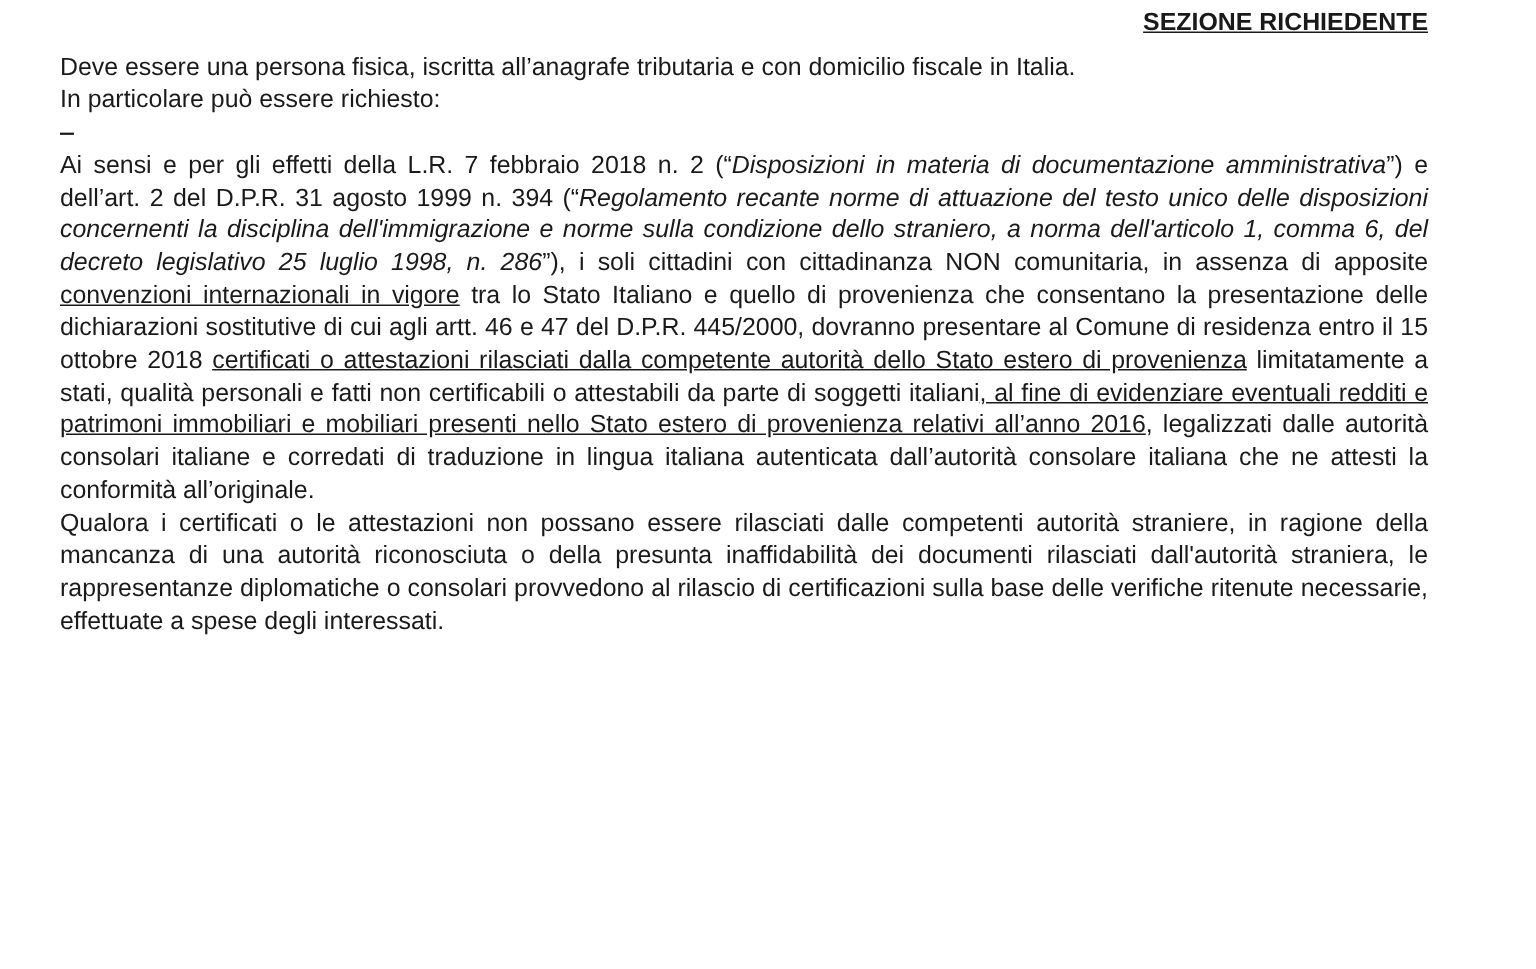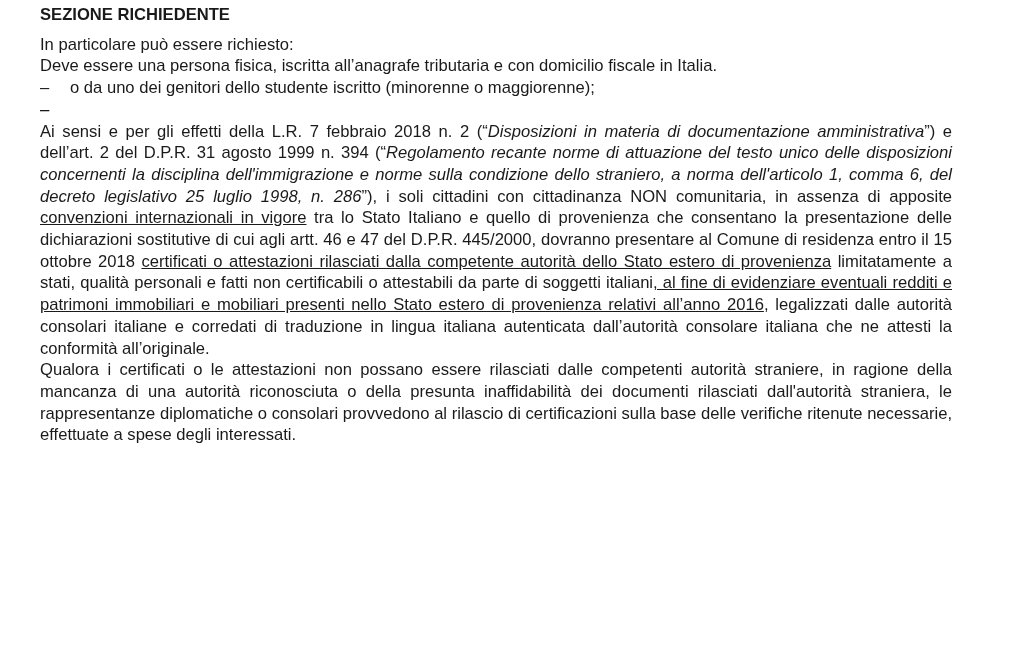--- a/index.html
+++ b/index.html
@@ -1,42 +1,41 @@
 <!DOCTYPE html>
 <html><head>
 <meta charset="utf-8">
 <style>
   html, body { margin:0; padding:0; background:#ffffff; }
   body { width:1024px; height:646px; overflow:hidden; position:relative;
          font-family:"Liberation Sans", sans-serif; color:#1a1a1a; }
   .page { position:absolute; left:40px; top:4px; width:912px; font-size:16.6px; line-height:21.7px; }
-  .title { font-weight:bold; margin:0 0 8px 0; font-size:16.6px; }
+  .title { font-weight:bold; text-decoration:underline; margin:0 0 8px 0; font-size:16.6px;text-align:right; }
   p { margin:0; }
   .just { text-align:justify; }
   .list { list-style:none; margin:0; padding:0; }
   .list li { position:relative; padding-left:30px; }
   .list li .dash { position:absolute; left:0; }
   .gap { height:21.7px; }
   u { text-decoration:underline; }
   i { }
   b { font-weight:normal; }
 </style>
 </head>
 <body>
 
 <div class="page">
   <h1 class="title">SEZIONE RICHIEDENTE</h1>
 
+  <p>Deve essere una persona fisica, iscritta all’anagrafe tributaria e con domicilio fiscale in Italia.</p>
   <p>In particolare può essere richiesto:</p>
-  <p>Deve essere una persona fisica, iscritta all’anagrafe tributaria e con domicilio fiscale in Italia.</p>
 
   <ul class="list">
     <li>
       <span class="dash">–</span>
-      <span>o da uno dei genitori dello studente iscritto (minorenne o maggiorenne);</span>
     </li>
     <li>
       <span class="dash">–</span>
     </li>
     <li>
       <span class="dash">–</span>
     </li>
   </ul>
 
   <div class="gap"></div>

